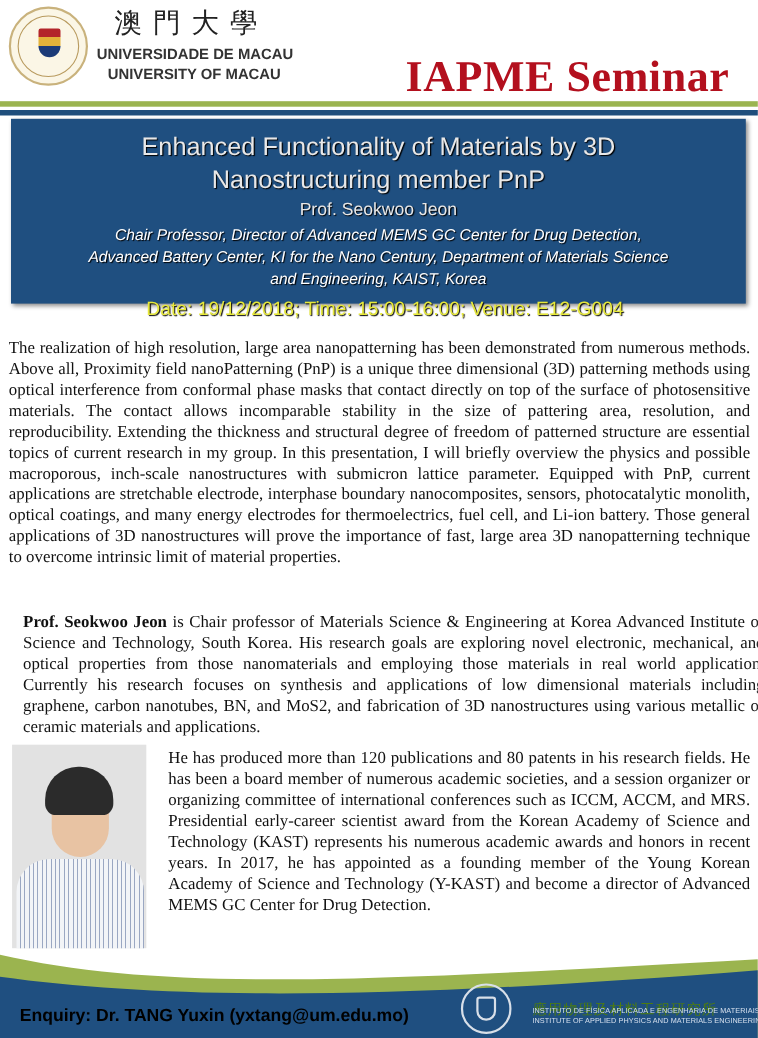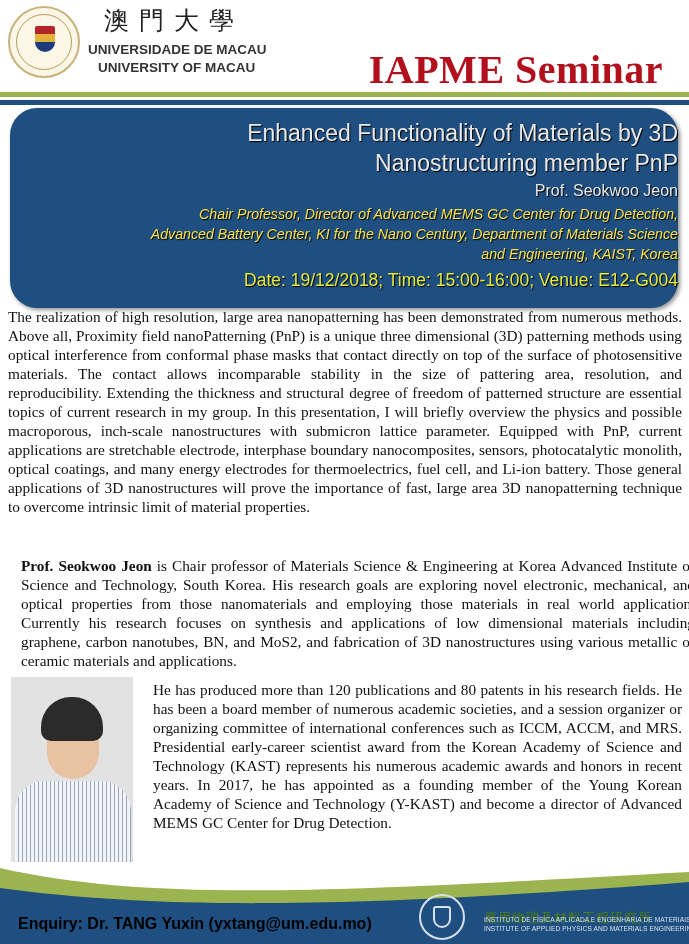--- a/index.html
+++ b/index.html
@@ -35,31 +35,31 @@
   .uni-en { top: 60px; left: 98px; }
   .seminar-title {
     position: absolute; right: 26px; top: 46px; color: #b3101e;
     font-family: "Liberation Serif", serif; font-weight: bold; font-size: 40px;
     letter-spacing: 0.5px;
   }
   .bar-green { position: absolute; left: 0; top: 92px; width: 689px; height: 5px; background: #9bb44f; }
   .bar-blue { position: absolute; left: 0; top: 100px; width: 689px; height: 5px; background: #1f4e7c; }
 
   .title-box {
-    position: absolute; left: 10px; top: 108px; width: 668px; height: 200px;
+    position: absolute; left: 10px; top: 108px; width: 668px; height: 168px;
     background: #1f4f80; box-shadow: 2px 2px 4px rgba(0,0,0,0.45);
-    text-align: right; font-family: "Liberation Sans", sans-serif; border-radius: 27px;
+    text-align: center; font-family: "Liberation Sans", sans-serif;
   }
   .talk-title {
     margin: 10px 0 0 0; color: #e8e8e8; font-size: 23px; line-height: 30px;
     text-shadow: 1px 1px 1px #000;
   }
   .speaker-name { margin-top: 4px; color: #e8e8e8; font-size: 16px; text-shadow: 1px 1px 1px #000; }
   .speaker-affil {
-    margin-top: 4px; color: #fde047; font-size: 14.2px; line-height: 20px; font-style: italic;
+    margin-top: 4px; color: #ffffff; font-size: 14.2px; line-height: 20px; font-style: italic;
     text-shadow: 1px 1px 1px #000; white-space: nowrap;
   }
   .event-info { margin-top: 6px; color: #e6e83a; font-size: 17.5px; text-shadow: 1px 1px 1px #000; margin-left: 12px; }
 
   .abstract, .bio, .bio2 {
     position: absolute; color: #111; font-size: 15.3px; line-height: 19px; text-align: justify;
   }
   .abstract { left: 8px; top: 307px; width: 674px; }
   .bio { left: 21px; top: 556px; width: 674px; }
   .bio2 { left: 153px; top: 680px; width: 529px; }

